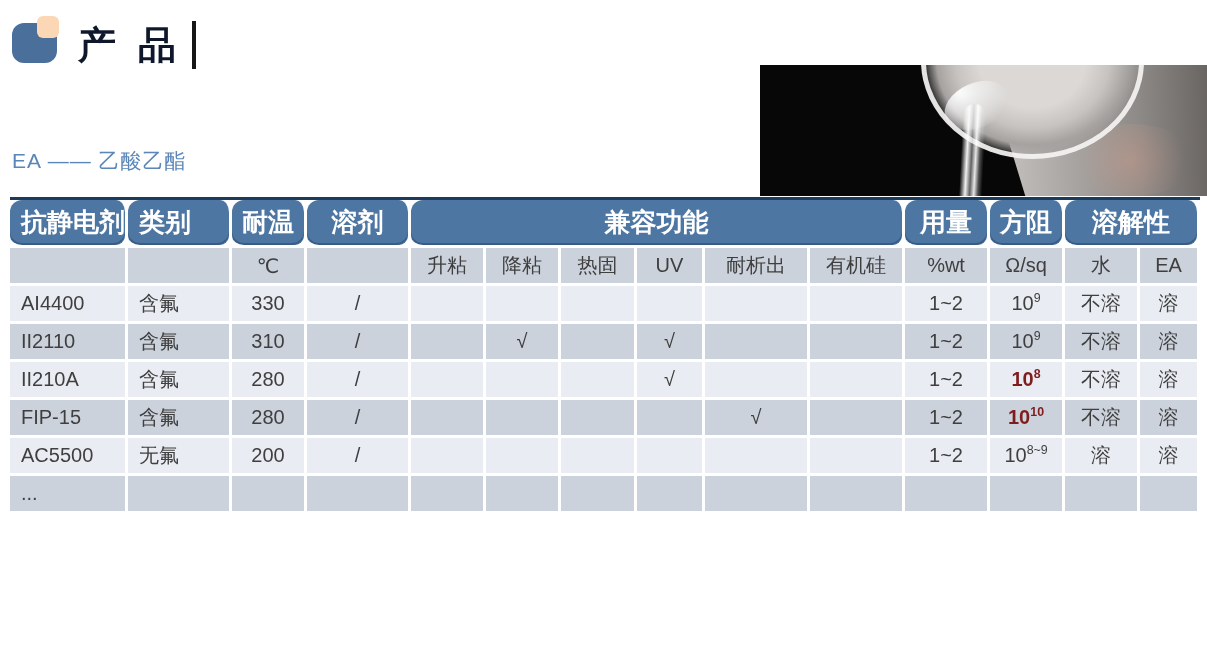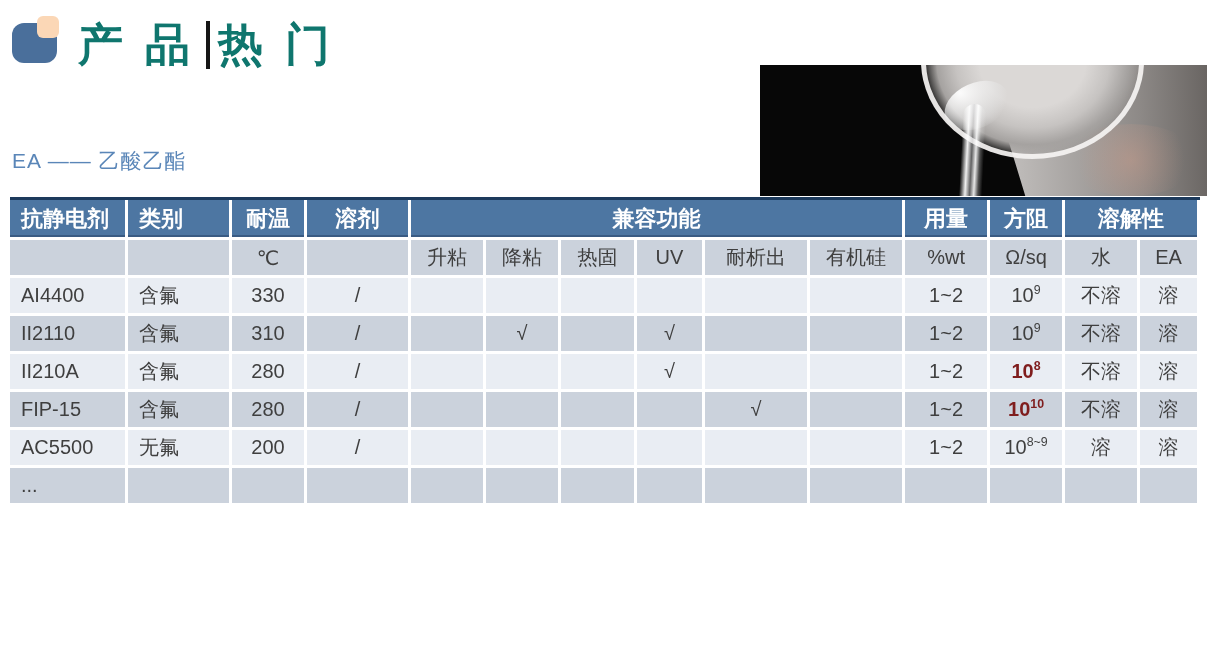--- a/index.html
+++ b/index.html
@@ -12,21 +12,21 @@
   
   .title-icon { position:absolute; left:12px; top:16px; width:48px; height:48px; }
   .icon-blue { position:absolute; left:0; top:7px; width:45px; height:40px;
                border-radius:12px; background:#4a6f9b; }
   .icon-peach { position:absolute; left:25px; top:0; width:22px; height:22px;
                 border-radius:6px; background:#fbd7b6; }
   .page-title {
     position:absolute; left:78px; top:16px; height:58px;
     display:flex; align-items:center;
     font-family:"Liberation Serif","DejaVu Serif",serif;
-    font-size:45px; color:#0f766e; font-weight:600;
+    font-size:38px; color:#0f172a; font-weight:600;
   }
   .title-word { letter-spacing:22px; }
   .title-bar { width:4px; height:48px; background:#161616; margin:0 8px 0 -6px; }
 
   
   .subtitle {
     position:absolute; left:12px; top:147px;
     font-size:21px; color:#5a86b8; letter-spacing:1px;text-align:center;
   }
 
@@ -53,22 +53,22 @@
   .product-table {
     position:absolute; left:10px; top:197px; width:1190px;
     border-collapse:separate; border-spacing:0; table-layout:fixed;
     border-top:3px solid #1c3a5c;
   }
   .product-table th, .product-table td {
     border-right:3px solid #ffffff; border-bottom:3px solid #ffffff;
     overflow:hidden; white-space:nowrap; text-align:center;
     color:#3f3f3f; font-size:20px; font-weight:400;
   }
-  th.main { background:#4d76a2; color:#ffffff; font-size:22px; font-weight:600;
-            height:40px; box-shadow:inset 0 -2px 0 rgba(22,44,74,.35); }
+  th.main { background:#4d76a2; color:#ffffff; font-size:26px; font-weight:600;
+            height:48px; box-shadow:inset 0 -2px 0 rgba(22,44,74,.35);border-radius:12px; }
   th.sub  { background:#cbd2dc; height:38px; font-size:20px; }
   tr.light td { background:#e9edf3; }
   tr.dark  td { background:#cbd2dc; }
   td { height:38px; }
   .al { text-align:left !important; padding-left:11px; }
   td sup { font-size:0.62em; }
   .res-bold { font-weight:700; color:#7f1d1d; }
 </style>
 </head>
 <body>
@@ -76,21 +76,20 @@
 <div class="slide">
 
   <div class="title-icon">
     <div class="icon-blue"></div>
     <div class="icon-peach"></div>
   </div>
 
   <h1 class="page-title">
     <span class="title-word">产品</span>
     <span class="title-bar"></span>
-    <span class="title-word">热门</span>
   </h1>
 
   <div class="photo">
     <div class="cup-wall"></div>
     <div class="cup-tint"></div>
     <div class="cup-rim"></div>
     <div class="stream-neck"></div>
     <div class="stream"></div>
   </div>
 

